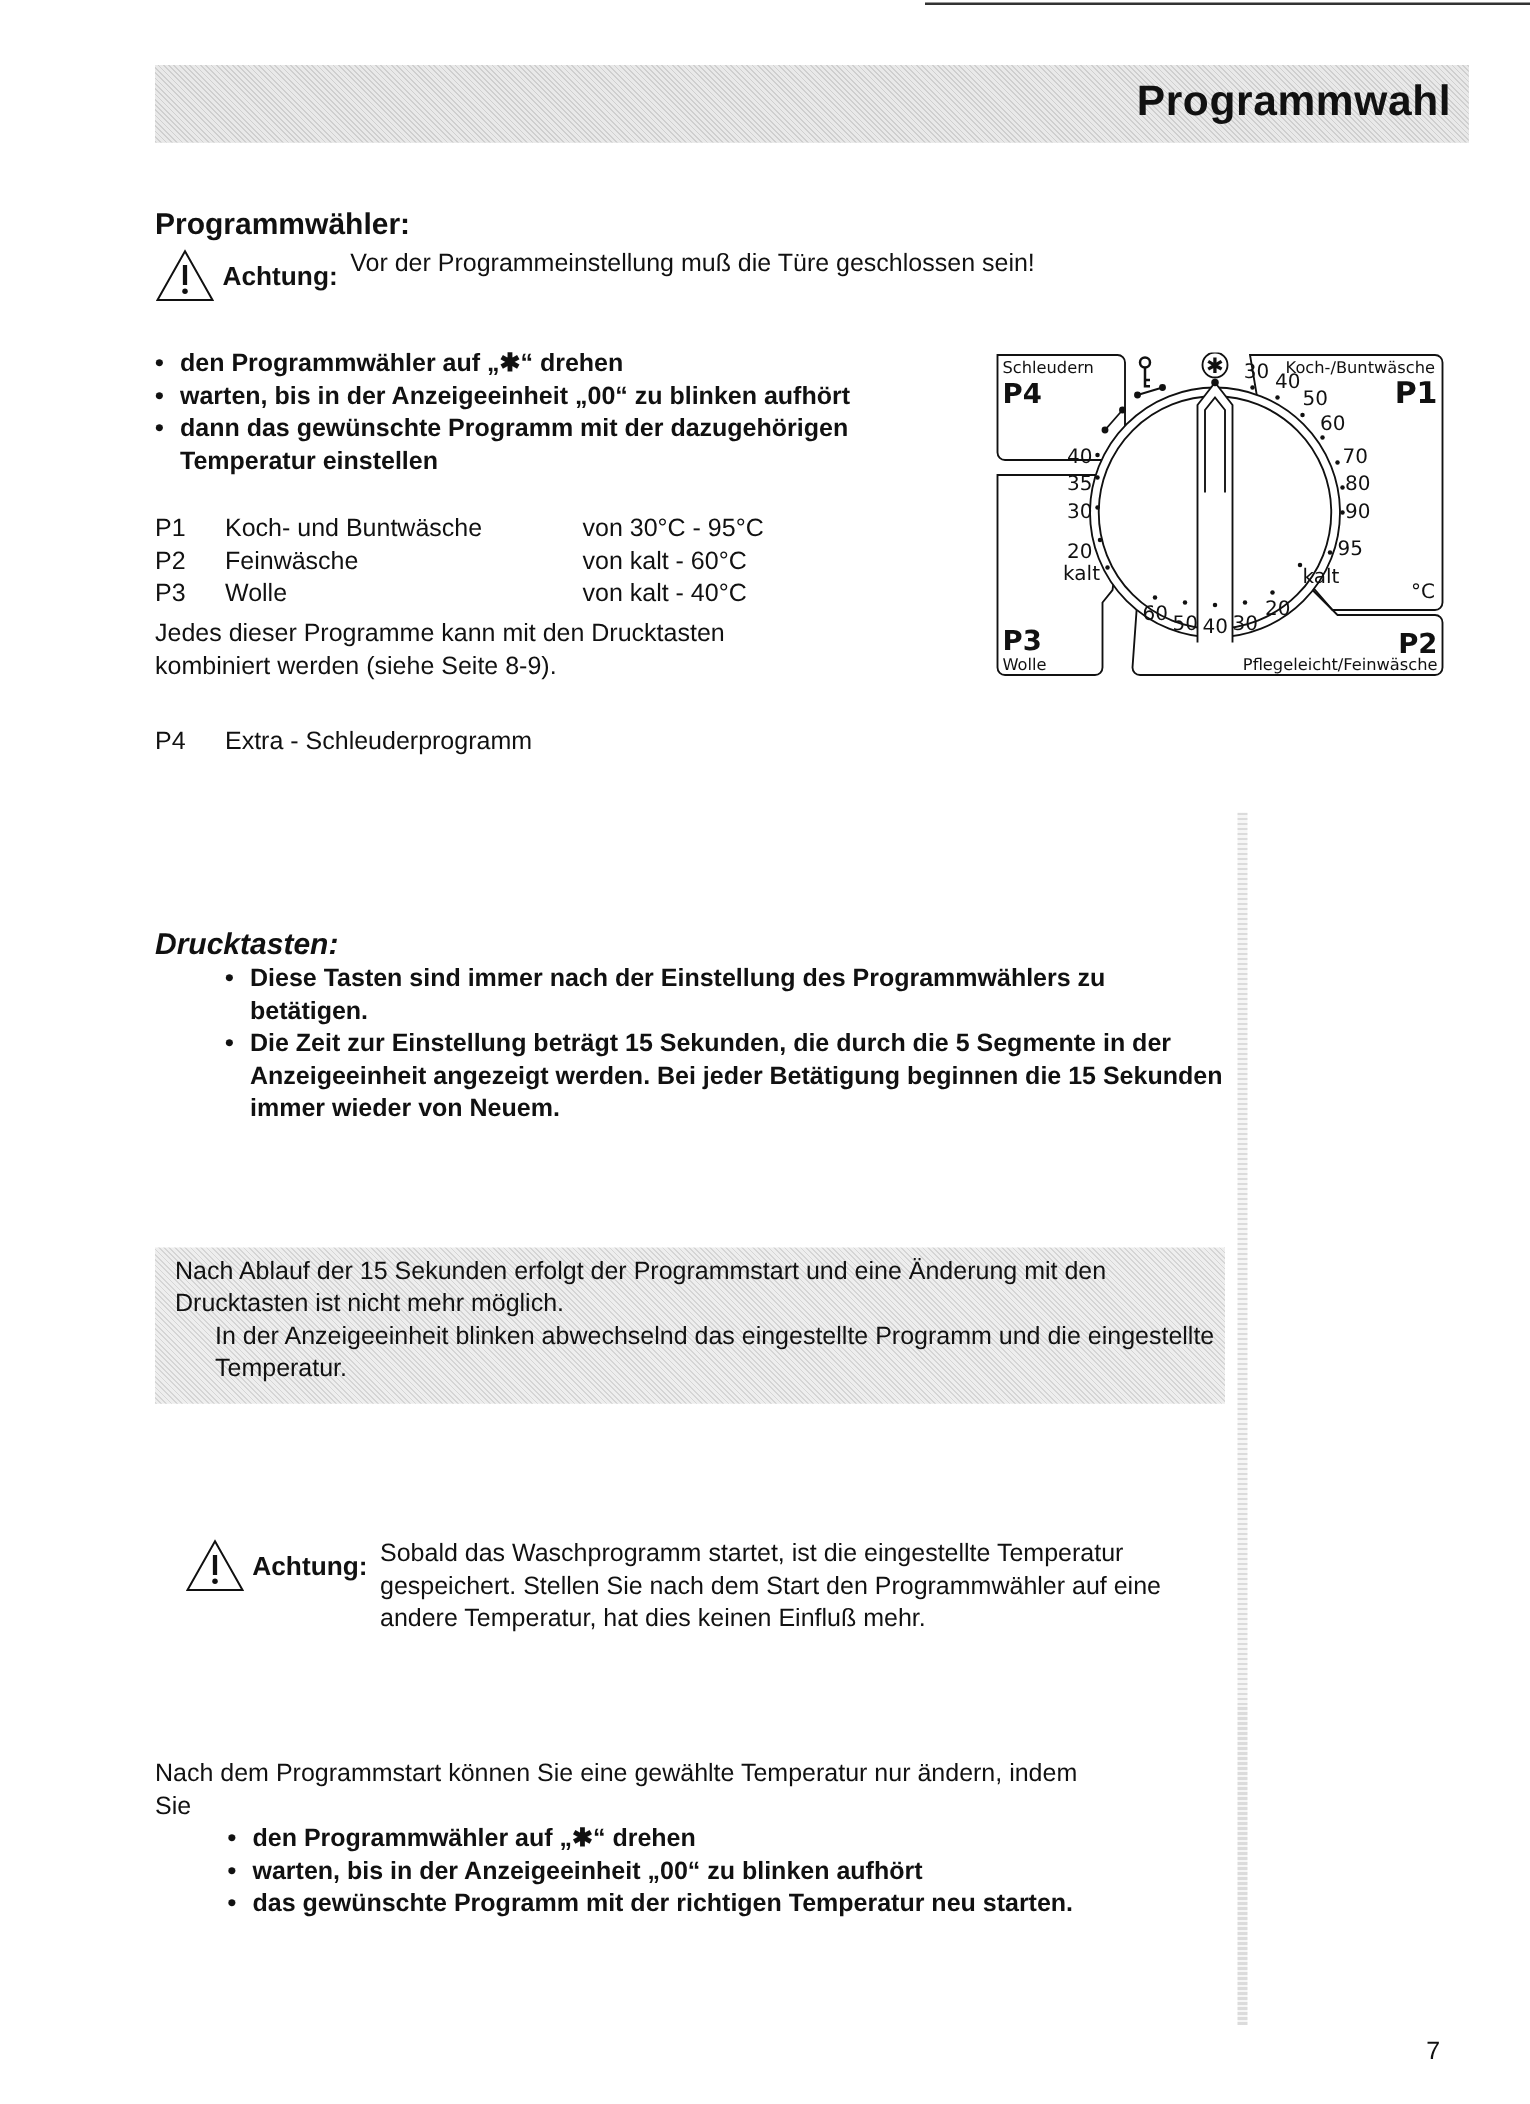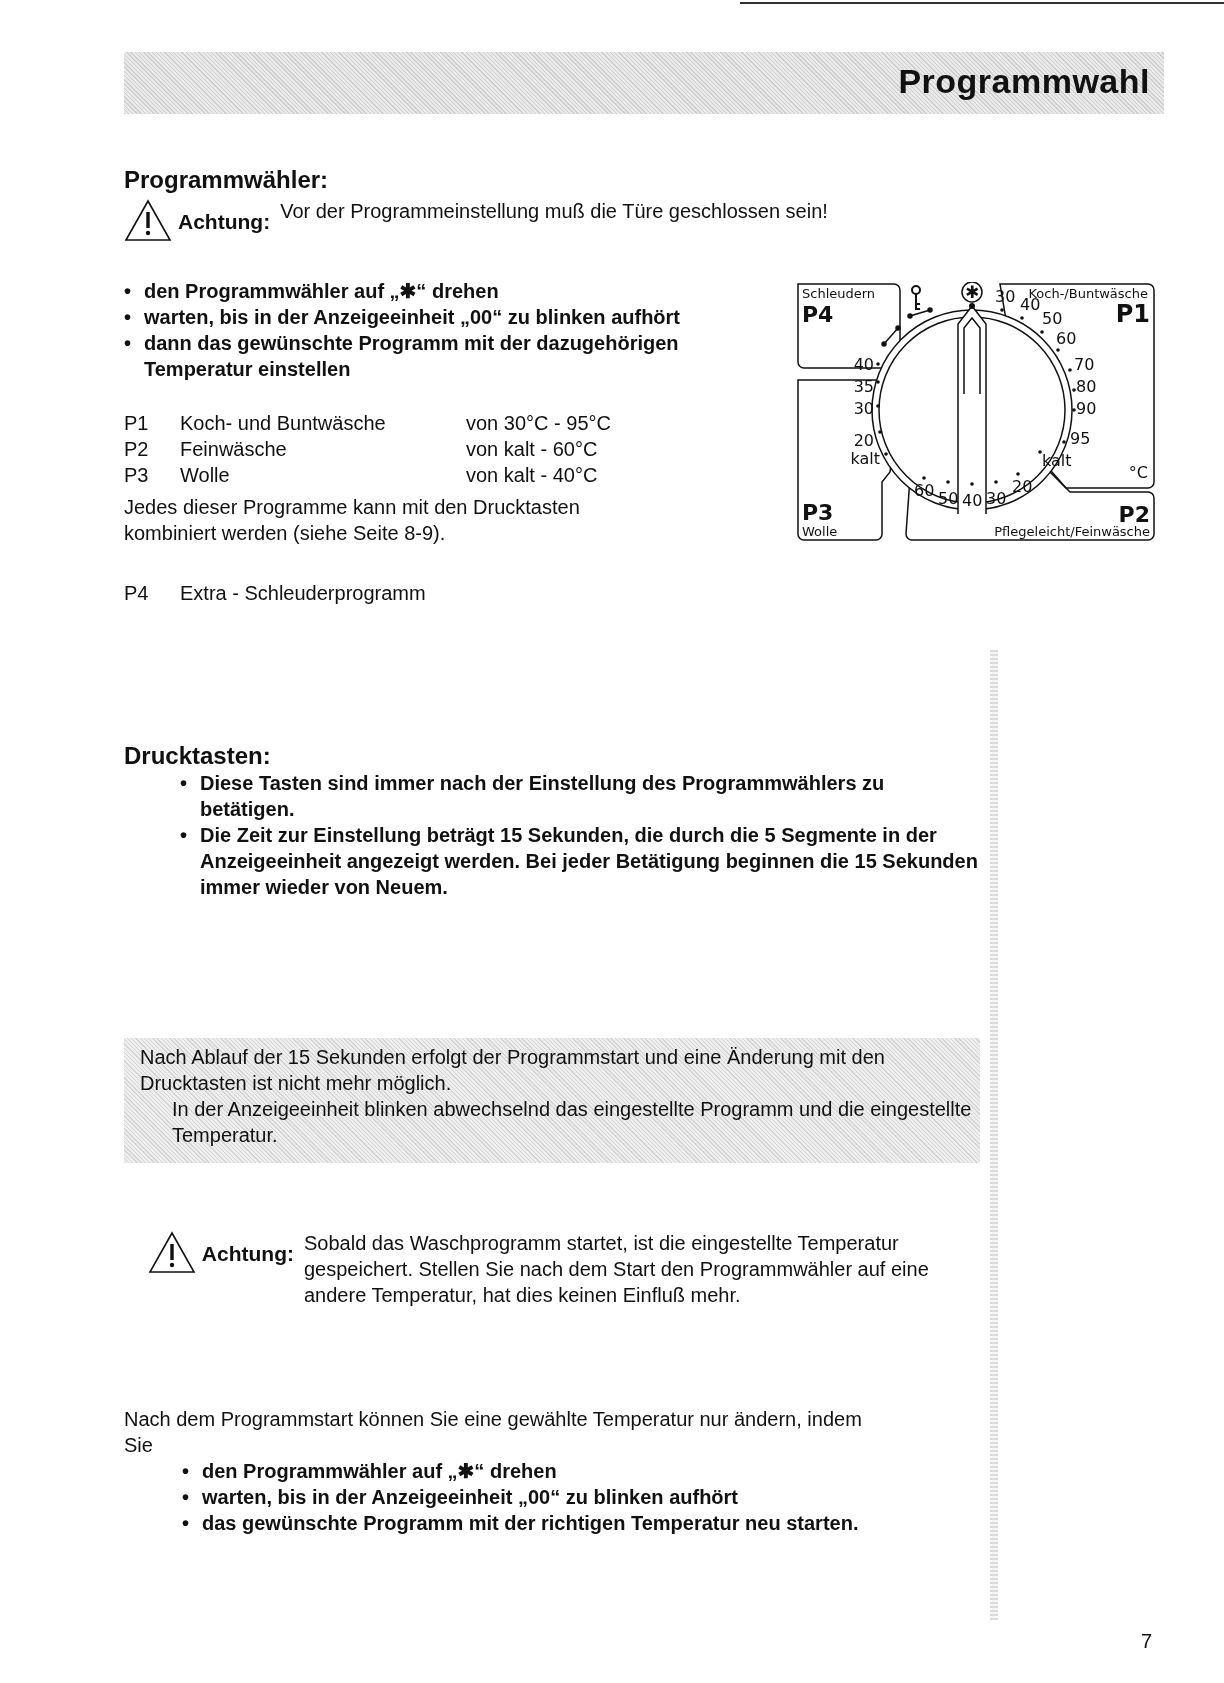--- a/index.html
+++ b/index.html
@@ -2,35 +2,35 @@
 <html><head>
 <meta charset="utf-8">
 <style>
   html, body { margin:0; padding:0; background:#fff; }
   body { width:1224px; height:1683px; position:relative; overflow:hidden;
          font-family:"Liberation Sans", sans-serif; color:#111; }
   .topline { position:absolute; left:740px; top:2px; width:484px; height:2px; background:#333; }
   .banner { position:absolute; left:124px; top:52px; width:1040px; height:62px;
             background:
               repeating-linear-gradient(45deg, #cfcfcf 0 1px, #e9e9e9 1px 3px),
-              #ddd; }
+              #ddd; padding-left: 11px; }
   .banner-title { position:absolute; right:14px; top:10px; font-size:34px; font-weight:bold;
                   color:#111; letter-spacing:0.5px; }
   .h2 { position:absolute; font-weight:bold; font-size:24px; }
   .txt { position:absolute; font-size:20px; line-height:26px; }
   .warn { position:absolute; display:flex; align-items:flex-start;justify-content:flex-end; }
   .warn svg { width:48px; height:44px; }
   .warn .achtung { font-weight:bold; font-size:21px; margin-left:6px; margin-top:12px; }
   .warn .wtext { font-size:20px; line-height:26px; margin-left:10px; margin-top:0; }
   ul.bul { list-style:none; margin:0; padding:0;font-weight:bold; }
   ul.bul li { position:relative; padding-left:20px; }
   ul.bul li::before { content:"•"; position:absolute; left:0; top:0; }
   table.prog { border-collapse:collapse; font-size:20px; }
   table.prog td { padding:0; height:26px; vertical-align:top; }
-  .graybox { position:absolute; left:124px; top:1038px; width:856px; height:125px;
+  .graybox { position:absolute; left:124px; top:998px; width:856px; height:125px;
              background: repeating-linear-gradient(45deg, #d5d5d5 0 1px, #eeeeee 1px 3px); }
   .graybox .txt { position:static; padding:6px 0 0 16px; }
   .sidebar-strip { position:absolute; left:990px; top:650px; width:8px; height:970px;
                    background: repeating-linear-gradient(0deg, #ccc 0 2px, #f2f2f2 2px 4px); opacity:0.7; }
   .pagenum { position:absolute; left:1141px; top:1630px; font-size:20px; }
   .dial { position:absolute; left:790px; top:282px; width:366px; height:272px; }
   .dial text { font-family:"DejaVu Sans", sans-serif; fill:#111; }
 </style>
 </head>
 <body>
@@ -174,21 +174,21 @@
       <text x="172" y="224">40</text>
       <circle cx="206" cy="200" r="1.8" fill="#111"></circle>
       <text x="196" y="222">30</text>
       <circle cx="228" cy="192" r="1.8" fill="#111"></circle>
       <text x="222" y="210">20</text>
       <circle cx="250" cy="170" r="1.8" fill="#111"></circle>
       <text x="252" y="184">kalt</text>
     </g>
 </svg>
 
-<div class="h2" style="left:124px; top:742px;">Drucktasten:</div>
+<div class="h2" style="left:124px; top:742px;font-style:italic;">Drucktasten:</div>
 <div class="txt" style="left:180px; top:770px; width:800px;">
   <ul class="bul">
     <li>Diese Tasten sind immer nach der Einstellung des Programmwählers zu betätigen.</li>
     <li>Die Zeit zur Einstellung beträgt 15 Sekunden, die durch die 5 Segmente in der Anzeigeeinheit angezeigt werden. Bei jeder Betätigung beginnen die 15 Sekunden immer wieder von Neuem.</li>
   </ul>
 </div>
 
 <div class="graybox">
   <div class="txt" style="width:830px;">Nach Ablauf der 15 Sekunden erfolgt der Programmstart und eine Änderung mit den Drucktasten ist nicht mehr möglich.</div>
   <div class="txt" style="width:830px; padding-top:0;margin-left:32px;">In der Anzeigeeinheit blinken abwechselnd das eingestellte Programm und die eingestellte Temperatur.</div>

